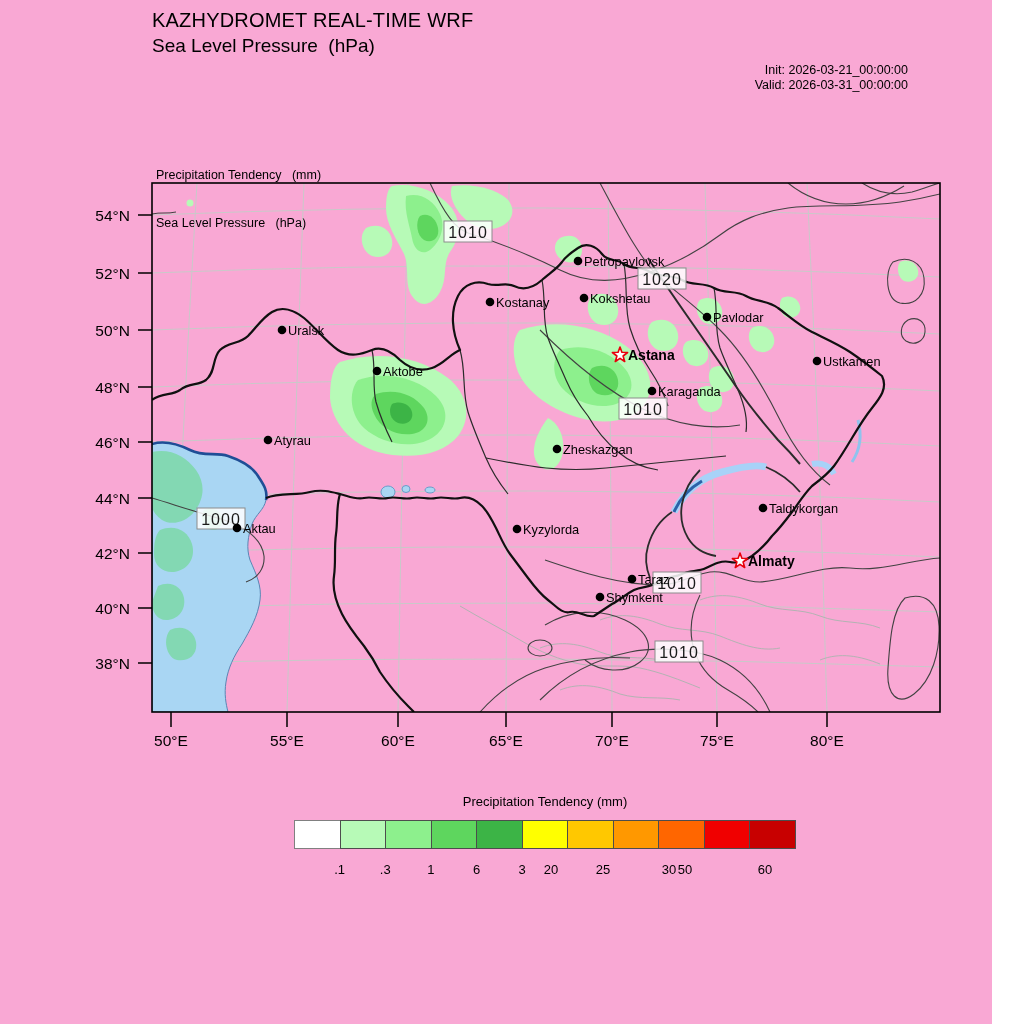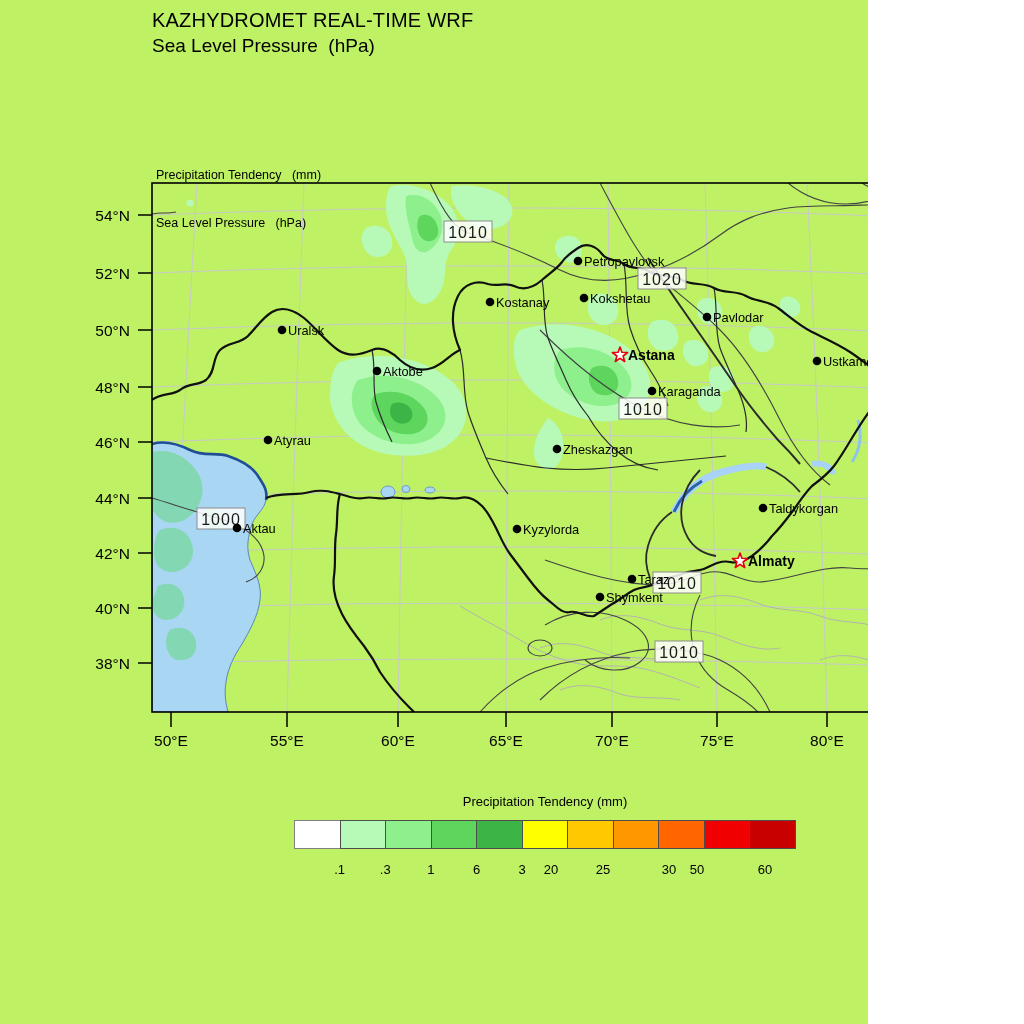--- a/index.html
+++ b/index.html
@@ -1,17 +1,17 @@
 <!DOCTYPE html>
 <html><head>
 <meta charset="utf-8">
 <style>
   html,body{margin:0;padding:0;background:#ffffff;}
-  .page{position:relative;width:860px;height:1024px;background:#bef264;overflow:hidden;
-        font-family:"Liberation Sans","DejaVu Sans",sans-serif;color:#000;padding-left:8px;}
+  .page{position:relative;width:992px;height:1024px;background:#f9a8d4;overflow:hidden;
+        font-family:"Liberation Sans","DejaVu Sans",sans-serif;color:#000;}
   .header{position:absolute;left:152px;top:7px;}
   .header .title{font-size:20px;line-height:26px;letter-spacing:.2px;}
   .header .sub{font-size:19px;line-height:25px;white-space:pre;}
   .initvalid{position:absolute;right:84px;top:63px;text-align:right;font-size:12.5px;line-height:15px;}
   .maplegend{position:absolute;left:156px;top:135px;font-size:12.5px;line-height:16px;white-space:pre;}
   #map-svg{position:absolute;left:0;top:0;}
   .cbar-title{position:absolute;left:294px;top:794px;width:502px;text-align:center;font-size:13px;}
   #cbar{position:absolute;left:294px;top:820px;width:502px;height:29px;display:flex;}
   #cbar .cell{flex:1;border:1px solid #4d4d4d;margin-left:-1px;}
   #cbar .cell:first-child{margin-left:0;border-color:#808080;}
@@ -21,20 +21,24 @@
 </head>
 <body>
 
 <div class="page">
 
   <div class="header">
     <div class="title">KAZHYDROMET REAL-TIME WRF</div>
     <div class="sub">Sea Level Pressure  (hPa)</div>
   </div>
 
+  <div class="initvalid">
+    <div>Init: 2026-03-21_00:00:00</div>
+    <div>Valid: 2026-03-31_00:00:00</div>
+  </div>
 
   <div class="maplegend">
     <div>Precipitation Tendency   (mm)</div>
     <div>Sea Level Pressure   (hPa)</div>
   </div>
 
   <svg id="map-svg" width="1024" height="1024" viewBox="0 0 1024 1024">
     <defs>
       <clipPath id="mapclip">
           <rect x="152" y="183" width="788" height="529"></rect>
@@ -277,17 +281,17 @@
     </div>
   <div id="cbar-labels">
       <span style="left: 45.6364px;">.1</span>
       <span style="left: 91.2727px;">.3</span>
       <span style="left: 136.909px;">1</span>
       <span style="left: 182.545px;">6</span>
       <span style="left: 228.182px;">3</span>
       <span style="left: 257px;">20</span>
       <span style="left: 309px;">25</span>
       <span style="left: 375px;">30</span>
-      <span style="left: 403px;">50</span>
+      <span style="left: 391px;">50</span>
       <span style="left: 471px;">60</span>
     </div>
 
 </div>
 
 </body></html>

